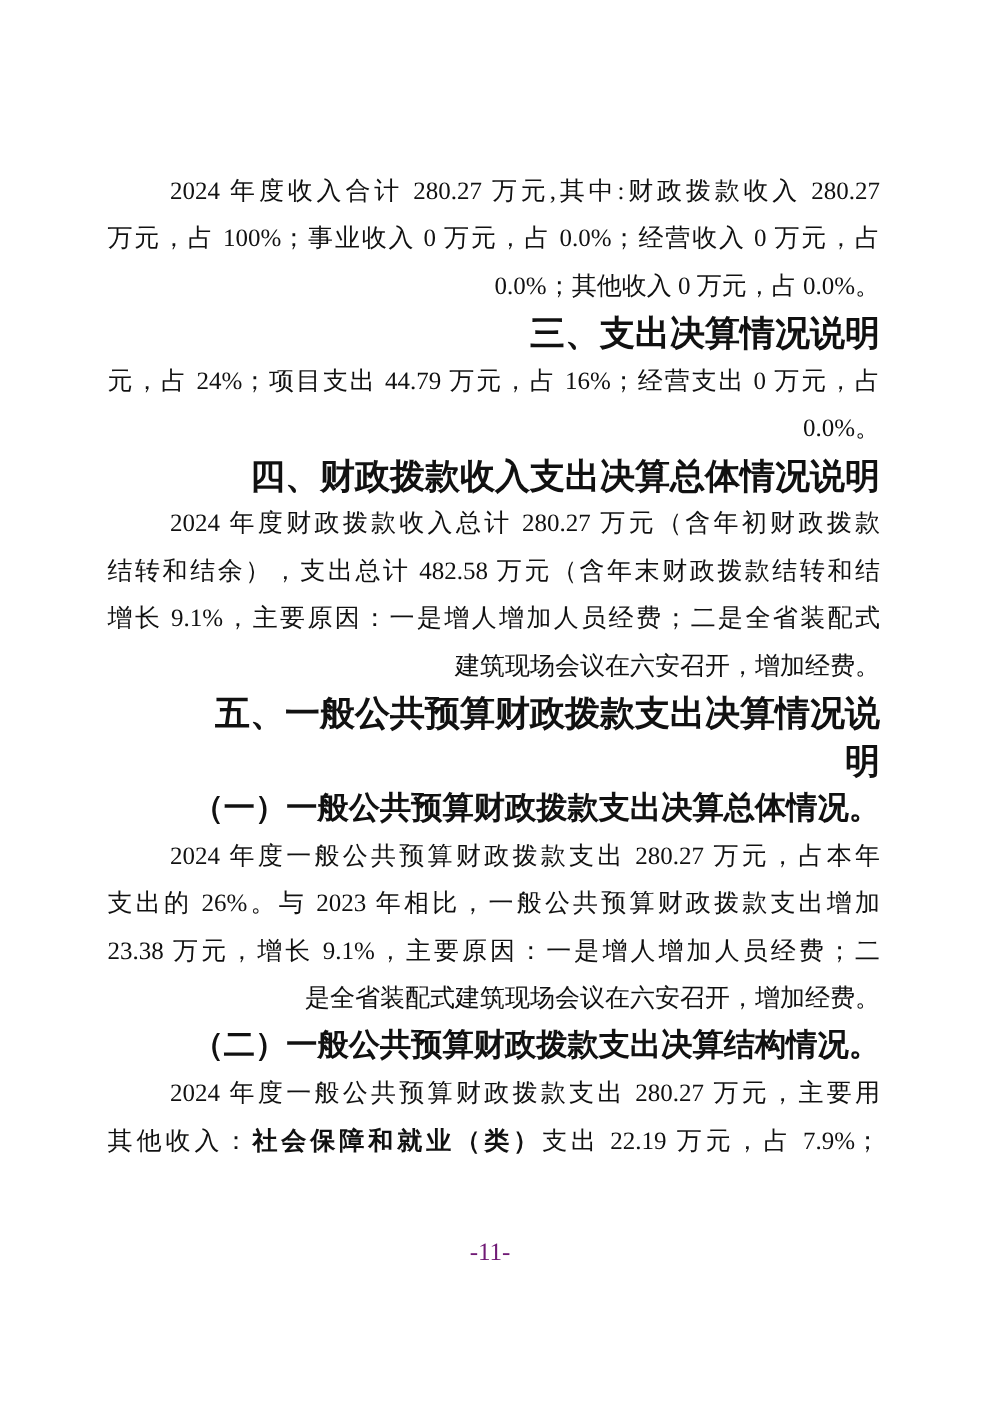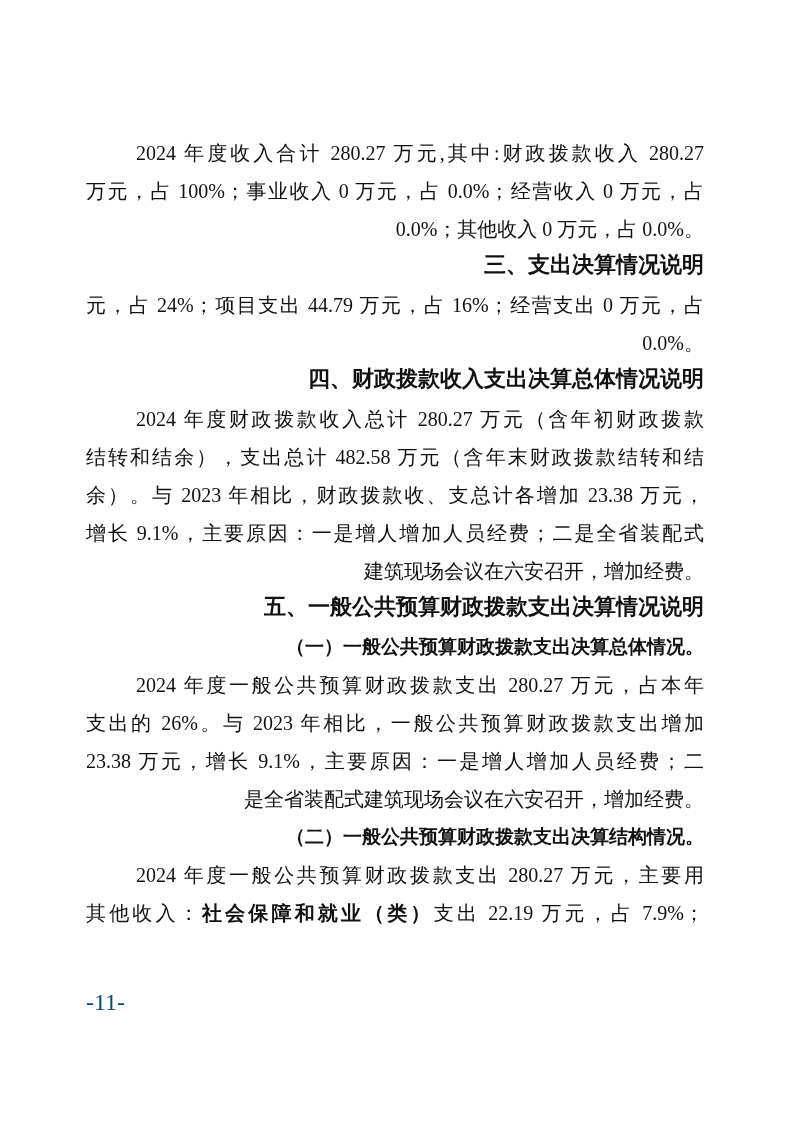--- a/index.html
+++ b/index.html
@@ -28,43 +28,43 @@
     text-align: right;
   }
   .just {
     text-align: justify;
     text-align-last: justify;
   }
   .ind {
     text-indent: 2.5em;
   }
   .h1 {
-    font-family: Liberation Mono, monospace;
+    font-family: Liberation Sans, sans-serif;
     font-weight: 700;
-    font-size: 22px;
+    font-size: 28px;
   }
   .h2 {
     font-family: "Liberation Serif", "DejaVu Serif", serif;
     font-weight: 700;
-    font-size: 19px;
+    font-size: 25px;
   }
   .bold-inline {
     font-weight: 700;
   }
   .footer {
     position: absolute;
     left: 86px;
     top: 990px;
     width: 618px;
-    text-align: left;
+    text-align: center;
     padding-right: 6px;
     box-sizing: border-box;
-    font-size: 24px;
+    font-size: 20px;
     line-height: 24px;
-    color: #0c4a6e;
+    color: #701a75;
   }
 </style>
 </head>
 <body>
 
 <div class="page">
   <div class="doc">
 
     <div class="tline just ind">2024 年度收入合计 280.27 万元,其中:财政拨款收入 280.27</div>
     <div class="tline just">万元，占 100%；事业收入 0 万元，占 0.0%；经营收入 0 万元，占</div>
@@ -72,21 +72,20 @@
 
     <div class="tline h1 ind">三、支出决算情况说明</div>
 
     <div class="tline just">元，占 24%；项目支出 44.79 万元，占 16%；经营支出 0 万元，占</div>
     <div class="tline">0.0%。</div>
 
     <div class="tline h1 ind">四、财政拨款收入支出决算总体情况说明</div>
 
     <div class="tline just ind">2024 年度财政拨款收入总计 280.27 万元（含年初财政拨款</div>
     <div class="tline just">结转和结余），支出总计 482.58 万元（含年末财政拨款结转和结</div>
-    <div class="tline just">余）。与 2023 年相比，财政拨款收、支总计各增加 23.38 万元，</div>
     <div class="tline just">增长 9.1%，主要原因：一是增人增加人员经费；二是全省装配式</div>
     <div class="tline">建筑现场会议在六安召开，增加经费。</div>
 
     <div class="tline h1 ind">五、一般公共预算财政拨款支出决算情况说明</div>
     <div class="tline h2 ind">（一）一般公共预算财政拨款支出决算总体情况。</div>
 
     <div class="tline just ind">2024 年度一般公共预算财政拨款支出 280.27 万元，占本年</div>
     <div class="tline just">支出的 26%。与 2023 年相比，一般公共预算财政拨款支出增加</div>
     <div class="tline just">23.38 万元，增长 9.1%，主要原因：一是增人增加人员经费；二</div>
     <div class="tline">是全省装配式建筑现场会议在六安召开，增加经费。</div>

